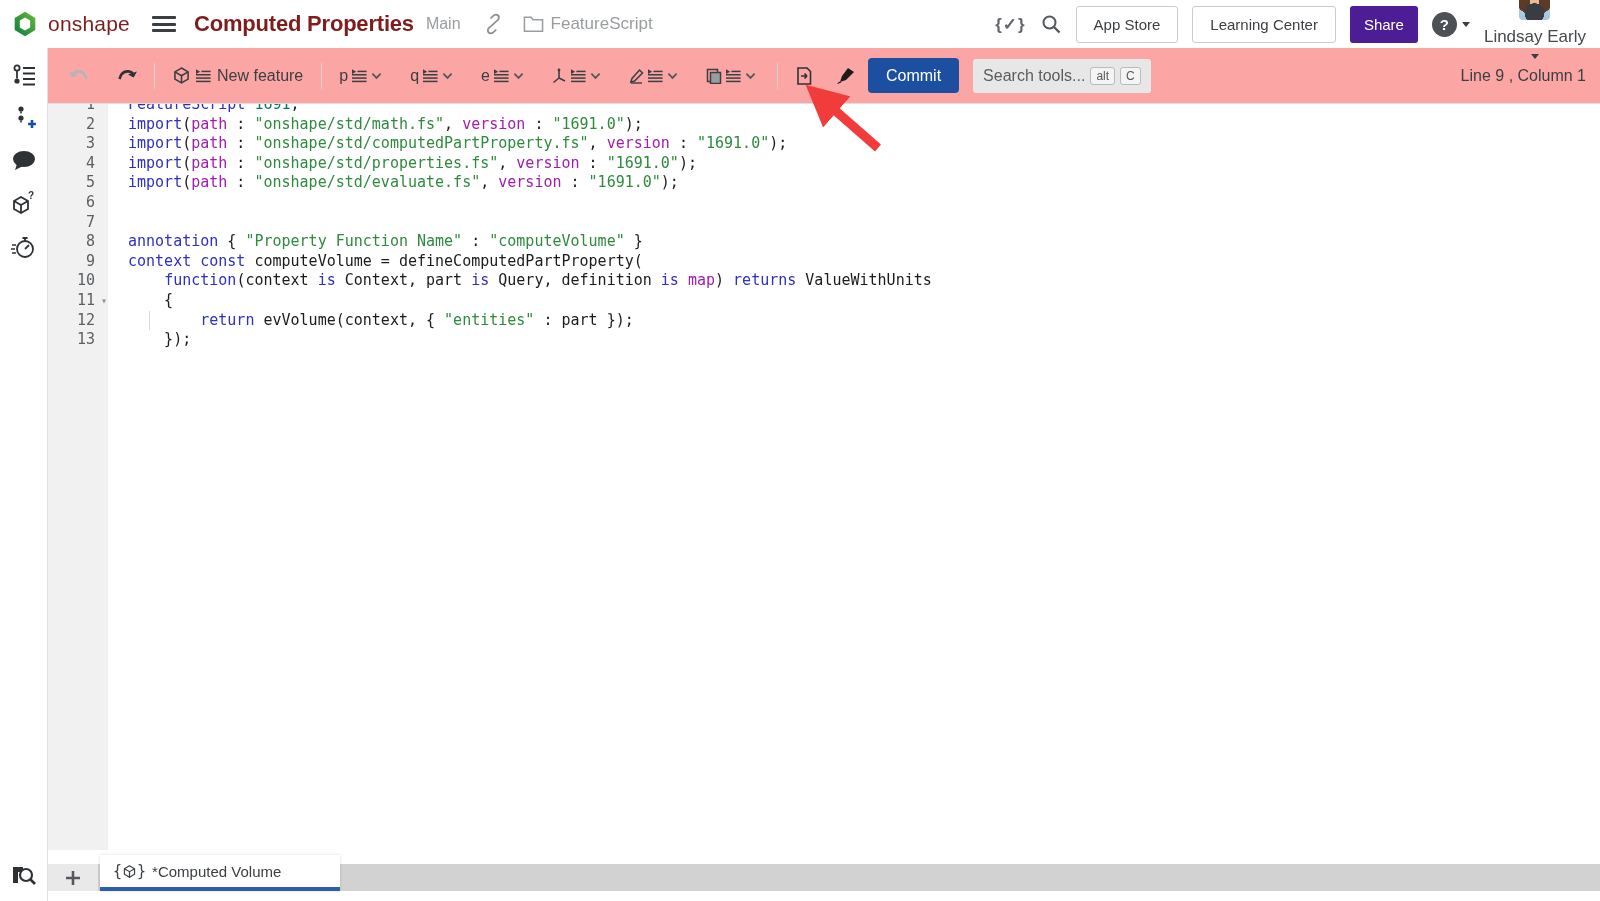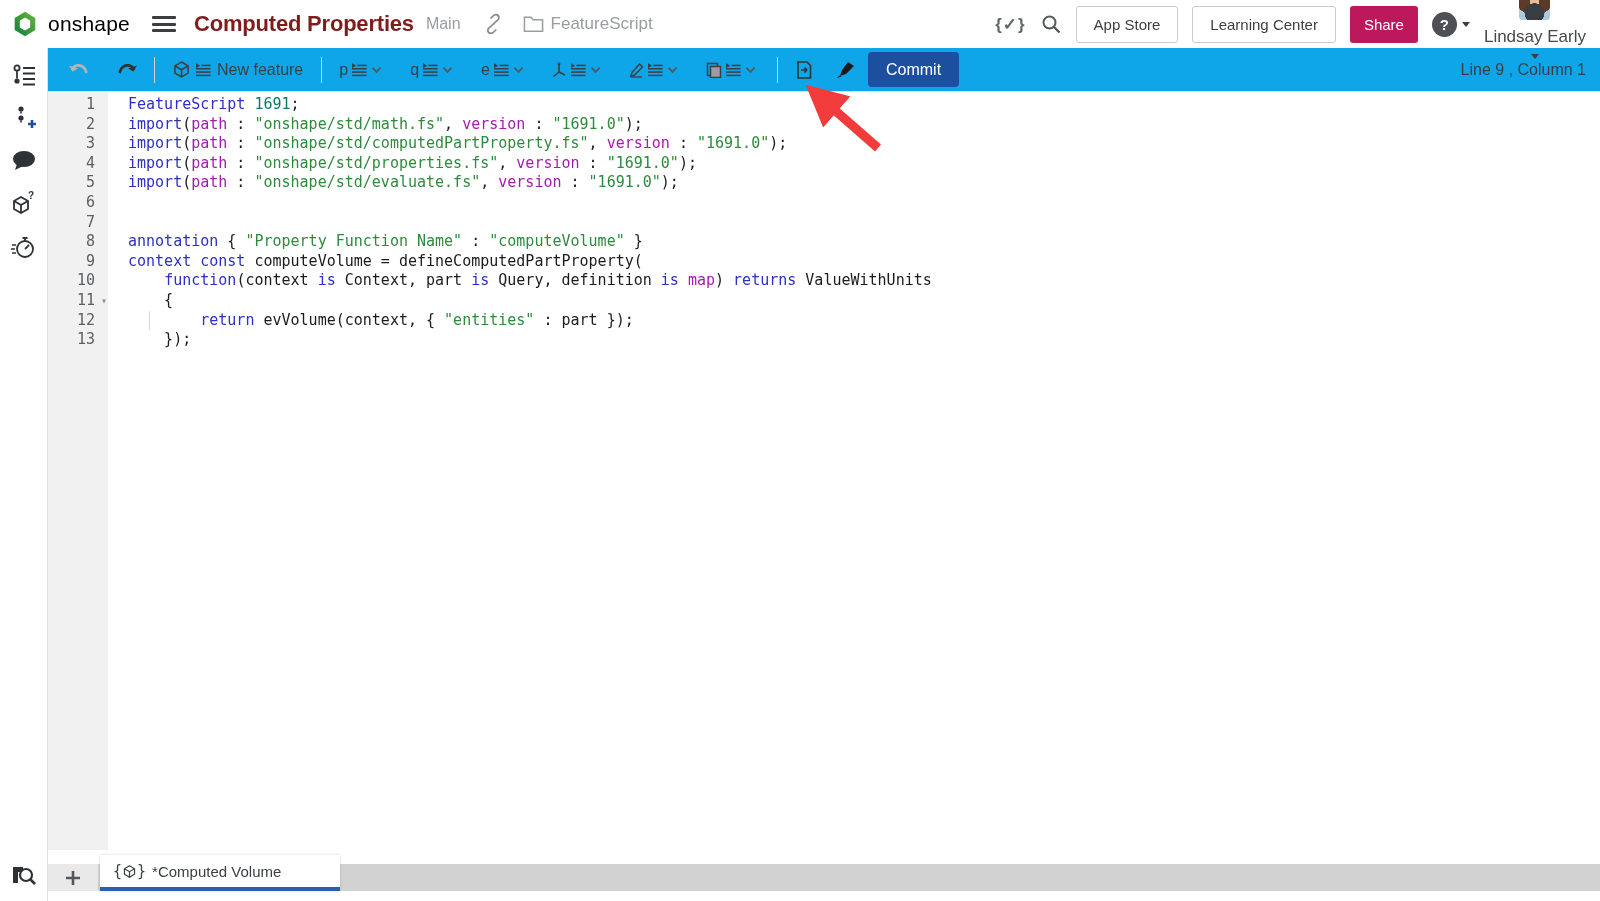--- a/index.html
+++ b/index.html
@@ -4,50 +4,50 @@
 <style>
   * { margin:0; padding:0; box-sizing:border-box; }
   html,body { width:1600px; height:901px; overflow:hidden; background:#fff;
     font-family:"Liberation Sans", sans-serif; }
 
   
   .header { position:absolute; left:0; top:0; width:1600px; height:48px; background:#fff;
     display:flex; align-items:center; z-index:5; }
   .hleft { display:flex; align-items:center; padding-left:10px; }
   .logo-mark { width:30px; height:30px; margin-right:8px; }
-  .logo-word { font-size:21px; color:#000000; letter-spacing:0.2px; }
+  .logo-word { font-size:21px; color:#7f1d1d; letter-spacing:0.2px; }
   .hamburger { width:24px; margin:0 18px 0 22px; cursor:pointer; }
   .hamburger div { height:3px; background:#3c3f42; margin:3.5px 0; border-radius:1px; }
   .doc-title { font-size:22px; font-weight:700; color:#7f1d1d; letter-spacing:-0.2px; margin-right:12px; white-space:nowrap; }
   .ws-name { font-size:16px; color:#9a9da0; margin-right:22px; }
   .link-ic { margin-right:18px; }
   .folder-wrap { display:flex; align-items:center; gap:7px; }
   .folder-label { font-size:17px; color:#9a9da0; }
   .hright { margin-left:auto; display:flex; align-items:center; gap:14px; padding-right:14px; }
   .code-check { font-size:17px; font-weight:700; color:#62656a; letter-spacing:1px; }
   .hbtn { height:37px; border:1px solid #c9cccf; border-radius:3px; background:#fff;
     font-size:15px; color:#3c3f42; padding:0 17px; display:flex; align-items:center; cursor:pointer; }
-  .share-btn { height:37px; border:none; border-radius:3px; background:#be185d; color:#fff;
+  .share-btn { height:37px; border:none; border-radius:3px; background:#4c1d95; color:#fff;
     font-size:15px; padding:0 14px; display:flex; align-items:center; cursor:pointer; }
   .help-wrap { display:flex; align-items:center; gap:5px; cursor:pointer; }
   .help-circle { width:25px; height:25px; border-radius:50%; background:#4d5054; color:#fff;
     font-size:15px; font-weight:700; display:flex; align-items:center; justify-content:center; }
   .caret-down { width:0; height:0; border-left:4.5px solid transparent; border-right:4.5px solid transparent;
     border-top:5.5px solid #3c3f42; }
   .avatar { width:31px; height:31px; border-radius:4px;
     background:
       radial-gradient(circle at 50% 78%, #3a3c44 0 34%, rgba(0,0,0,0) 35%),
       radial-gradient(circle at 50% 44%, #e4bd95 0 20%, rgba(0,0,0,0) 21%),
       radial-gradient(ellipse 58% 46% at 50% 38%, #5b3b27 0 99%, rgba(0,0,0,0) 100%),
       linear-gradient(#c3d9ea,#a6c6dd); }
   .user-wrap { display:flex; align-items:center; gap:7px; cursor:pointer;flex-direction:column; }
   .user-name { font-size:17px; color:#46494c; }
 
   
-  .toolbar { position:absolute; left:48px; top:48px; width:1552px; height:44px; background:#0ea5e9;
+  .toolbar { position:absolute; left:48px; top:48px; width:1552px; height:56px; background:#fca5a5;
     border-bottom:1px solid #dedede; display:flex; align-items:center; padding-left:14px; z-index:4; }
   .tb-sep { width:1px; height:26px; background:#d2d2d2; margin:0 10px; }
   .icon-btn { display:flex; align-items:center; justify-content:center; padding:4px 6px; cursor:pointer; border-radius:3px; }
   .newfeat { display:flex; align-items:center; gap:6px; font-size:16px; color:#3c3f42; padding:4px 8px; cursor:pointer; }
   .tool-btn { display:flex; align-items:center; gap:4px; padding:5px 7px; margin-right:14px; cursor:pointer; border-radius:3px; }
   .tool-key { font-size:16px; color:#3c3f42; font-family:"Liberation Sans",sans-serif; }
   .commit-btn { height:35px; min-width:80px; background:#1d4fa1; color:#fff; border:none; border-radius:4px;
     font-size:16px; padding:0 18px; margin:0 8px 0 4px; cursor:pointer; }
   .search-tools { height:34px; background:#e7e7e7; border-radius:3px; display:flex; align-items:center;
     padding:0 10px; gap:5px; cursor:text; margin-left:6px; }
@@ -267,20 +267,25 @@
       <path d="M7 10 H13 M13 10 L10.5 7.5 M13 10 L10.5 12.5" fill="none" stroke="#2f3235" stroke-width="1.7"></path>
     </svg>
   </div>
   <div class="icon-btn" style="margin-left:8px">
     <svg class="ic" width="24" height="20" viewBox="0 0 24 20">
       <path d="M14 2 L20 6 L12 14 L6 16 L8 10 Z" fill="#1b1b1b"></path>
       <path d="M3 18 C5 15 6 15.5 7.5 16.5 Z" fill="#1b1b1b"></path>
     </svg>
   </div>
   <button class="commit-btn">Commit</button>
+  <div class="search-tools">
+    <span class="stx">Search tools...</span>
+    <span class="kbd">alt</span>
+    <span class="kbd">C</span>
+  </div>
   <span class="linecol">Line 9 , Column 1</span>
 </div>
 
 <div class="sidebar">
   <div class="side-ic first">
     <svg class="ic" width="26" height="24" viewBox="0 0 26 24">
       <circle cx="6" cy="5" r="2.6" fill="none" stroke="#2f3235" stroke-width="1.8"></circle>
       <circle cx="6" cy="18" r="2.6" fill="#2f3235"></circle>
       <path d="M6 7.6 V15.4" stroke="#2f3235" stroke-width="1.8"></path>
       <rect x="12" y="4" width="12" height="2" fill="#2f3235"></rect>

